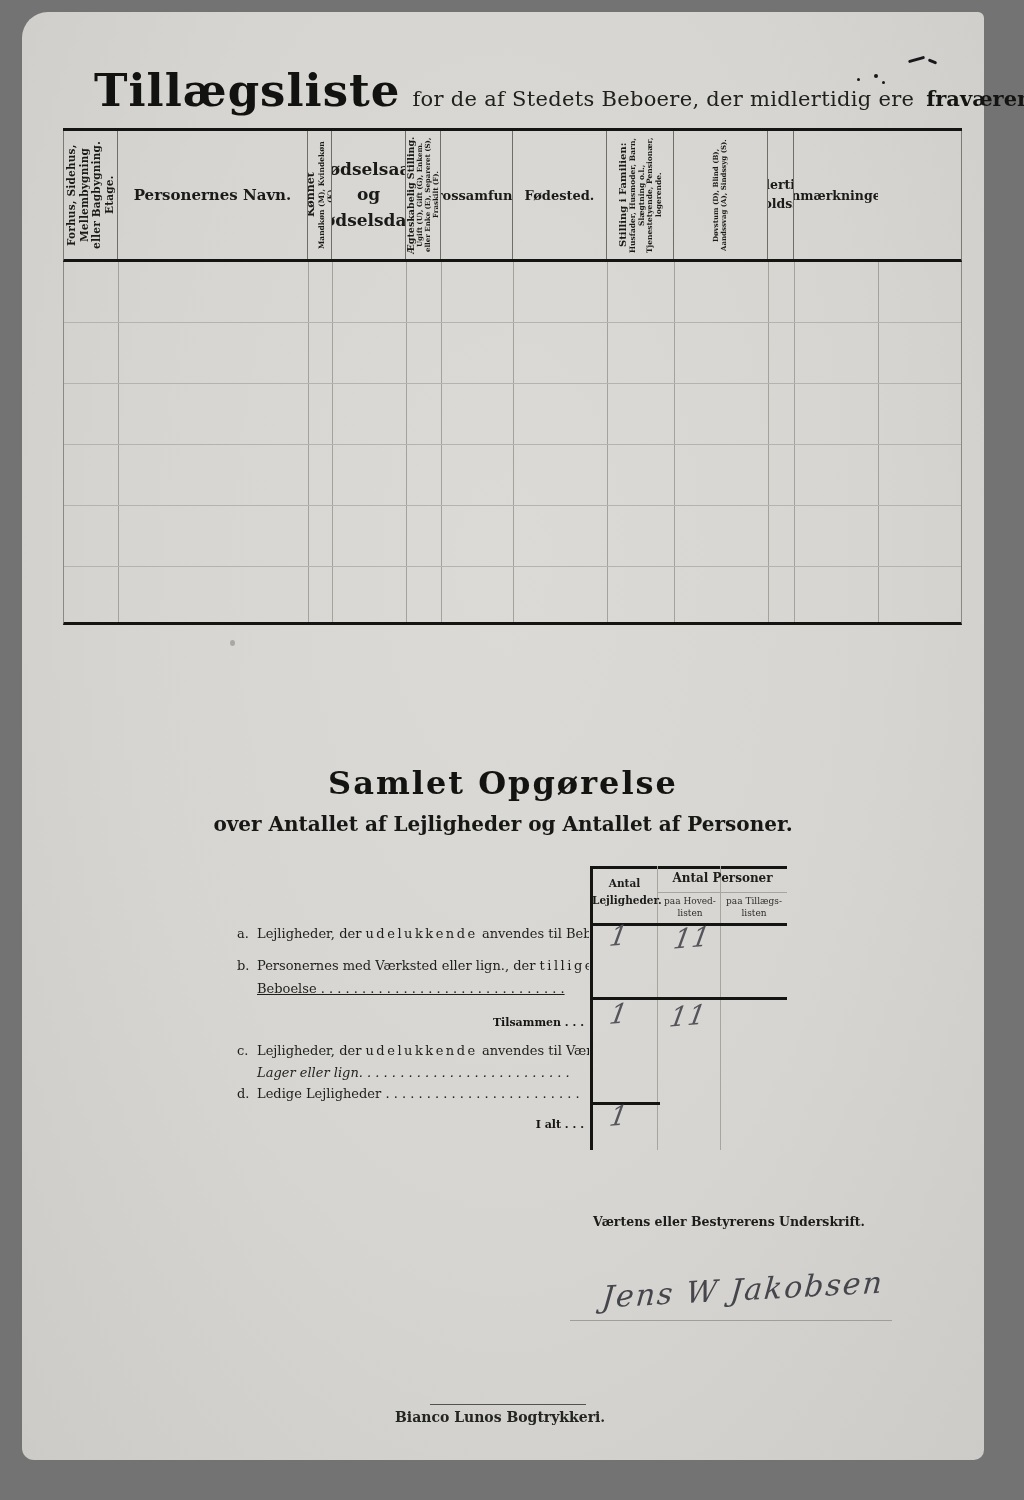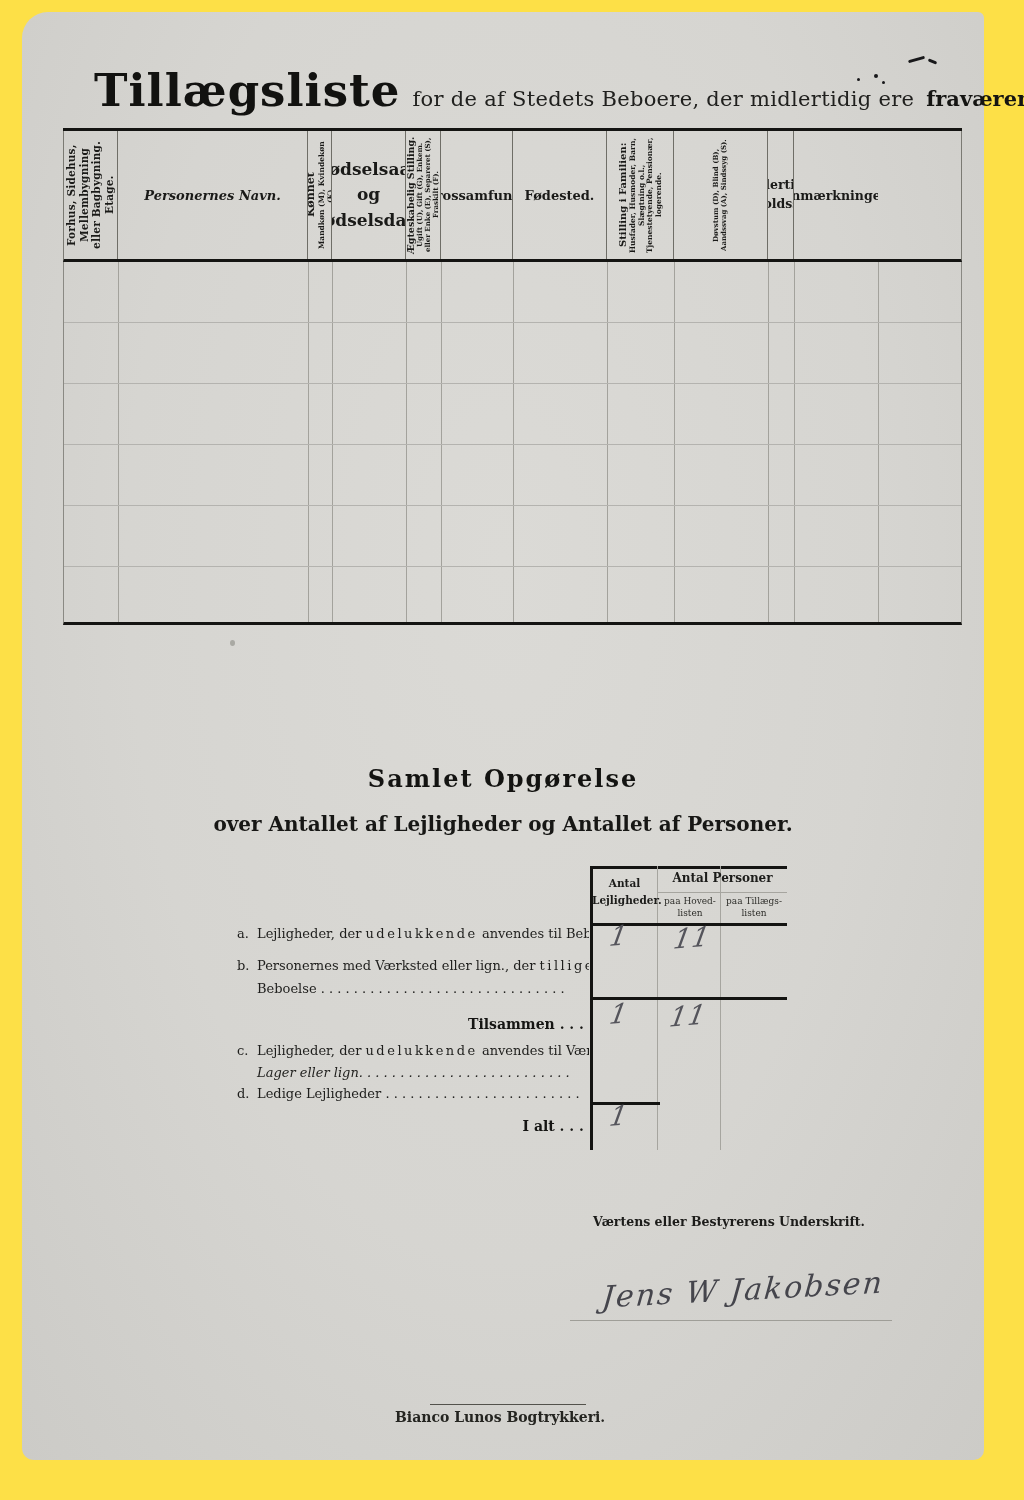--- a/index.html
+++ b/index.html
@@ -1,17 +1,17 @@
 <!DOCTYPE html>
 <html><head>
 <meta charset="utf-8">
 <style>
   * { margin:0; padding:0; box-sizing:border-box; }
   body { background:#000; font-family:"DejaVu Serif", serif; }
-  .scan { position:relative; width:1024px; height:1500px; background:#fde047; overflow:hidden; }
+  .scan { position:relative; width:1024px; height:1500px; background:#737373; overflow:hidden; }
   .paper {
     position:absolute; left:22px; top:12px; width:962px; height:1448px;
     background: radial-gradient(ellipse at 50% 38%, #dbdad6 0%, #d6d5d1 55%, #cccbc7 100%);
     border-radius: 26px 6px 10px 12px;
     color:#1a1a18;
   }
   
   .title-row { position:absolute; left:72px; top:52px; display:flex; align-items:baseline; gap:12px; white-space:nowrap; }
   .title-main { font-size:45px; font-weight:bold; letter-spacing:1px; color:#121210; }
   .title-rest { font-size:21px; font-weight:normal; color:#20201e; letter-spacing:0.3px; }
@@ -25,21 +25,21 @@
     display:grid; grid-template-columns:54px 190px 24px 74px 35px 72px 94px 67px 94px 26px 84px auto;
     height:131px; border-bottom:3px solid #141412;
     border-left:1px solid #7b7a73; border-right:1px solid #7b7a73;
   }
   .mt-cell { border-right:1px solid #6f6e67; display:flex; align-items:center; justify-content:center; text-align:center; padding:2px 1px; overflow:hidden; }
   .mt-cell:last-child { border-right:none; }
   .vtext { writing-mode:vertical-rl; transform:rotate(180deg); text-align:center; line-height:1.2; max-height:127px; }
   .vt-title { display:block; font-weight:bold; }
   .vt-sub { display:block; font-weight:bold; }
   .c0 .vt-title { font-size:10.5px; letter-spacing:0.2px; }
-  .c1 { font-weight:bold; font-size:13px;font-style:italic; }
+  .c1 { font-weight:bold; font-size:15px; }
   .c2 .vt-title { font-size:11px; } .c2 .vt-sub { font-size:7.5px; }
   .c3 { font-weight:bold; font-size:17px; line-height:1.5; }
   .c4 .vt-title { font-size:9.5px; } .c4 .vt-sub { font-size:7px; line-height:1.15; }
   .c5, .c6, .c8 { font-weight:bold; font-size:13px; }
   .c7 .vt-title { font-size:10px; } .c7 .vt-sub { font-size:7.5px; line-height:1.15; }
   .c9 .vt-sub { font-size:7px; line-height:1.2; }
   .c10 { font-weight:bold; font-size:12.5px; line-height:1.5; }
   .c11 { font-weight:bold; font-size:12.5px; }
   .mt-body {
     height:363px; border-bottom:3px solid #141412;
@@ -49,38 +49,38 @@
       linear-gradient(#a3a29c,#a3a29c), linear-gradient(#a3a29c,#a3a29c), linear-gradient(#a3a29c,#a3a29c),
       linear-gradient(#a3a29c,#a3a29c), linear-gradient(#a3a29c,#a3a29c), linear-gradient(#a3a29c,#a3a29c),
       linear-gradient(#a3a29c,#a3a29c), linear-gradient(#a3a29c,#a3a29c), linear-gradient(#a3a29c,#a3a29c),
       linear-gradient(#a3a29c,#a3a29c), linear-gradient(#a3a29c,#a3a29c);
     background-size: auto, 1px 100%, 1px 100%, 1px 100%, 1px 100%, 1px 100%, 1px 100%, 1px 100%, 1px 100%, 1px 100%, 1px 100%, 1px 100%;
     background-position: 0 0, 54px 0, 244px 0, 268px 0, 342px 0, 377px 0, 449px 0, 543px 0, 610px 0, 704px 0, 730px 0, 814px 0;
     background-repeat: repeat, no-repeat, no-repeat, no-repeat, no-repeat, no-repeat, no-repeat, no-repeat, no-repeat, no-repeat, no-repeat, no-repeat;
   }
   .stray-mark { position:absolute; left:208px; top:628px; width:5px; height:6px; background:#8b8a84; border-radius:50%; opacity:0.6; }
   
-  .sum-heading { position:absolute; left:0; width:100%; top:752px; text-align:center; font-size:24px; font-weight:bold; letter-spacing:2px; color:#131311; }
+  .sum-heading { position:absolute; left:0; width:100%; top:752px; text-align:center; font-size:32px; font-weight:bold; letter-spacing:2px; color:#131311; }
   .sum-subheading { position:absolute; left:0; width:100%; top:800px; text-align:center; font-size:20px; font-weight:bold; color:#17171'5'; color:#171715; }
   .sum-table { position:absolute; left:568px; top:854px; width:197px; height:284px; }
   .ln { position:absolute; background:#141412; }
   .ln-thin { position:absolute; background:#a6a59f; }
   .sum-h { position:absolute; text-align:center; color:#1c1c1a; }
   .h-lej { left:2px; top:9px; width:65px; font-size:10.5px; font-weight:bold; line-height:1.6; }
   .h-pers { left:68px; top:5px; width:129px; font-size:12px; font-weight:bold; }
   .h-sub { font-size:9px; line-height:1.3; color:#2e2e2a; }
   .h-hoved { left:70px; top:30px; width:60px; }
   .h-till  { left:134px; top:30px; width:60px; }
   .hand { position:absolute; font-style:italic; color:#54545b; font-size:27px; transform:rotate(-5deg) skewX(-15deg); letter-spacing:1px; }
   
   .sum-row { position:absolute; left:215px; width:352px; font-size:13px; color:#1e1e1c; white-space:nowrap; overflow:hidden; }
   .row-letter { display:inline-block; width:20px; }
   .row-indent { padding-left:20px; }
   .emph { letter-spacing:2.5px; }
-  .sum-total { position:absolute; left:330px; width:232px; text-align:right; font-size:14px; font-weight:bold; color:#151513; }
+  .sum-total { position:absolute; left:330px; width:232px; text-align:right; font-size:11px; font-weight:bold; color:#151513; }
   
   .sig-label { position:absolute; left:548px; top:1202px; width:318px; text-align:center; font-size:12.5px; font-weight:bold; color:#1c1c1a; }
   .sig-name { position:absolute; left:580px; top:1260px; font-size:30px; font-style:italic; color:#45454c; transform:rotate(-3deg) skewX(-8deg); letter-spacing:2px; }
   .sig-line { position:absolute; left:548px; top:1308px; width:322px; height:1px; background:#9f9e98; }
   .foot-line { position:absolute; left:408px; top:1392px; width:156px; height:1px; background:#53524c; }
   .foot-text { position:absolute; left:373px; top:1397px; width:226px; font-size:14px; font-weight:bold; color:#242420; }
 </style>
 </head>
 <body>
 
@@ -157,21 +157,21 @@
 
     <div class="sum-heading">Samlet Opgørelse</div>
     <div class="sum-subheading">over Antallet af Lejligheder og Antallet af Personer.</div>
 
     <div class="sum-row" style="top:914px;">
       <span class="row-letter">a.</span><span>Lejligheder, der </span><span class="emph">udelukkende</span><span> anvendes til Beboelse . . . . . .</span>
     </div>
     <div class="sum-row" style="top:946px;">
       <span class="row-letter">b.</span><span>Personernes med Værksted eller lign., der </span><span class="emph">tillige</span><span> anvendes til</span>
     </div>
-    <div class="sum-row row-indent" style="top:969px;">Beboelse . . . . . . . . . . . . . . . . . . . . . . . . . . . . . .</div>
+    <div class="sum-row row-indent" style="top:969px;text-decoration:underline;">Beboelse . . . . . . . . . . . . . . . . . . . . . . . . . . . . . .</div>
     <div class="sum-total" style="top:1004px;">Tilsammen . . .</div>
     <div class="sum-row" style="top:1031px;">
       <span class="row-letter">c.</span><span>Lejligheder, der </span><span class="emph">udelukkende</span><span> anvendes til Værksted, Butik,</span>
     </div>
     <div class="sum-row row-indent" style="top:1053px;font-style:italic;">Lager eller lign. . . . . . . . . . . . . . . . . . . . . . . . . .</div>
     <div class="sum-row" style="top:1074px;">
       <span class="row-letter">d.</span><span>Ledige Lejligheder . . . . . . . . . . . . . . . . . . . . . . . .</span>
     </div>
     <div class="sum-total" style="top:1106px;">I alt . . .</div>
 

